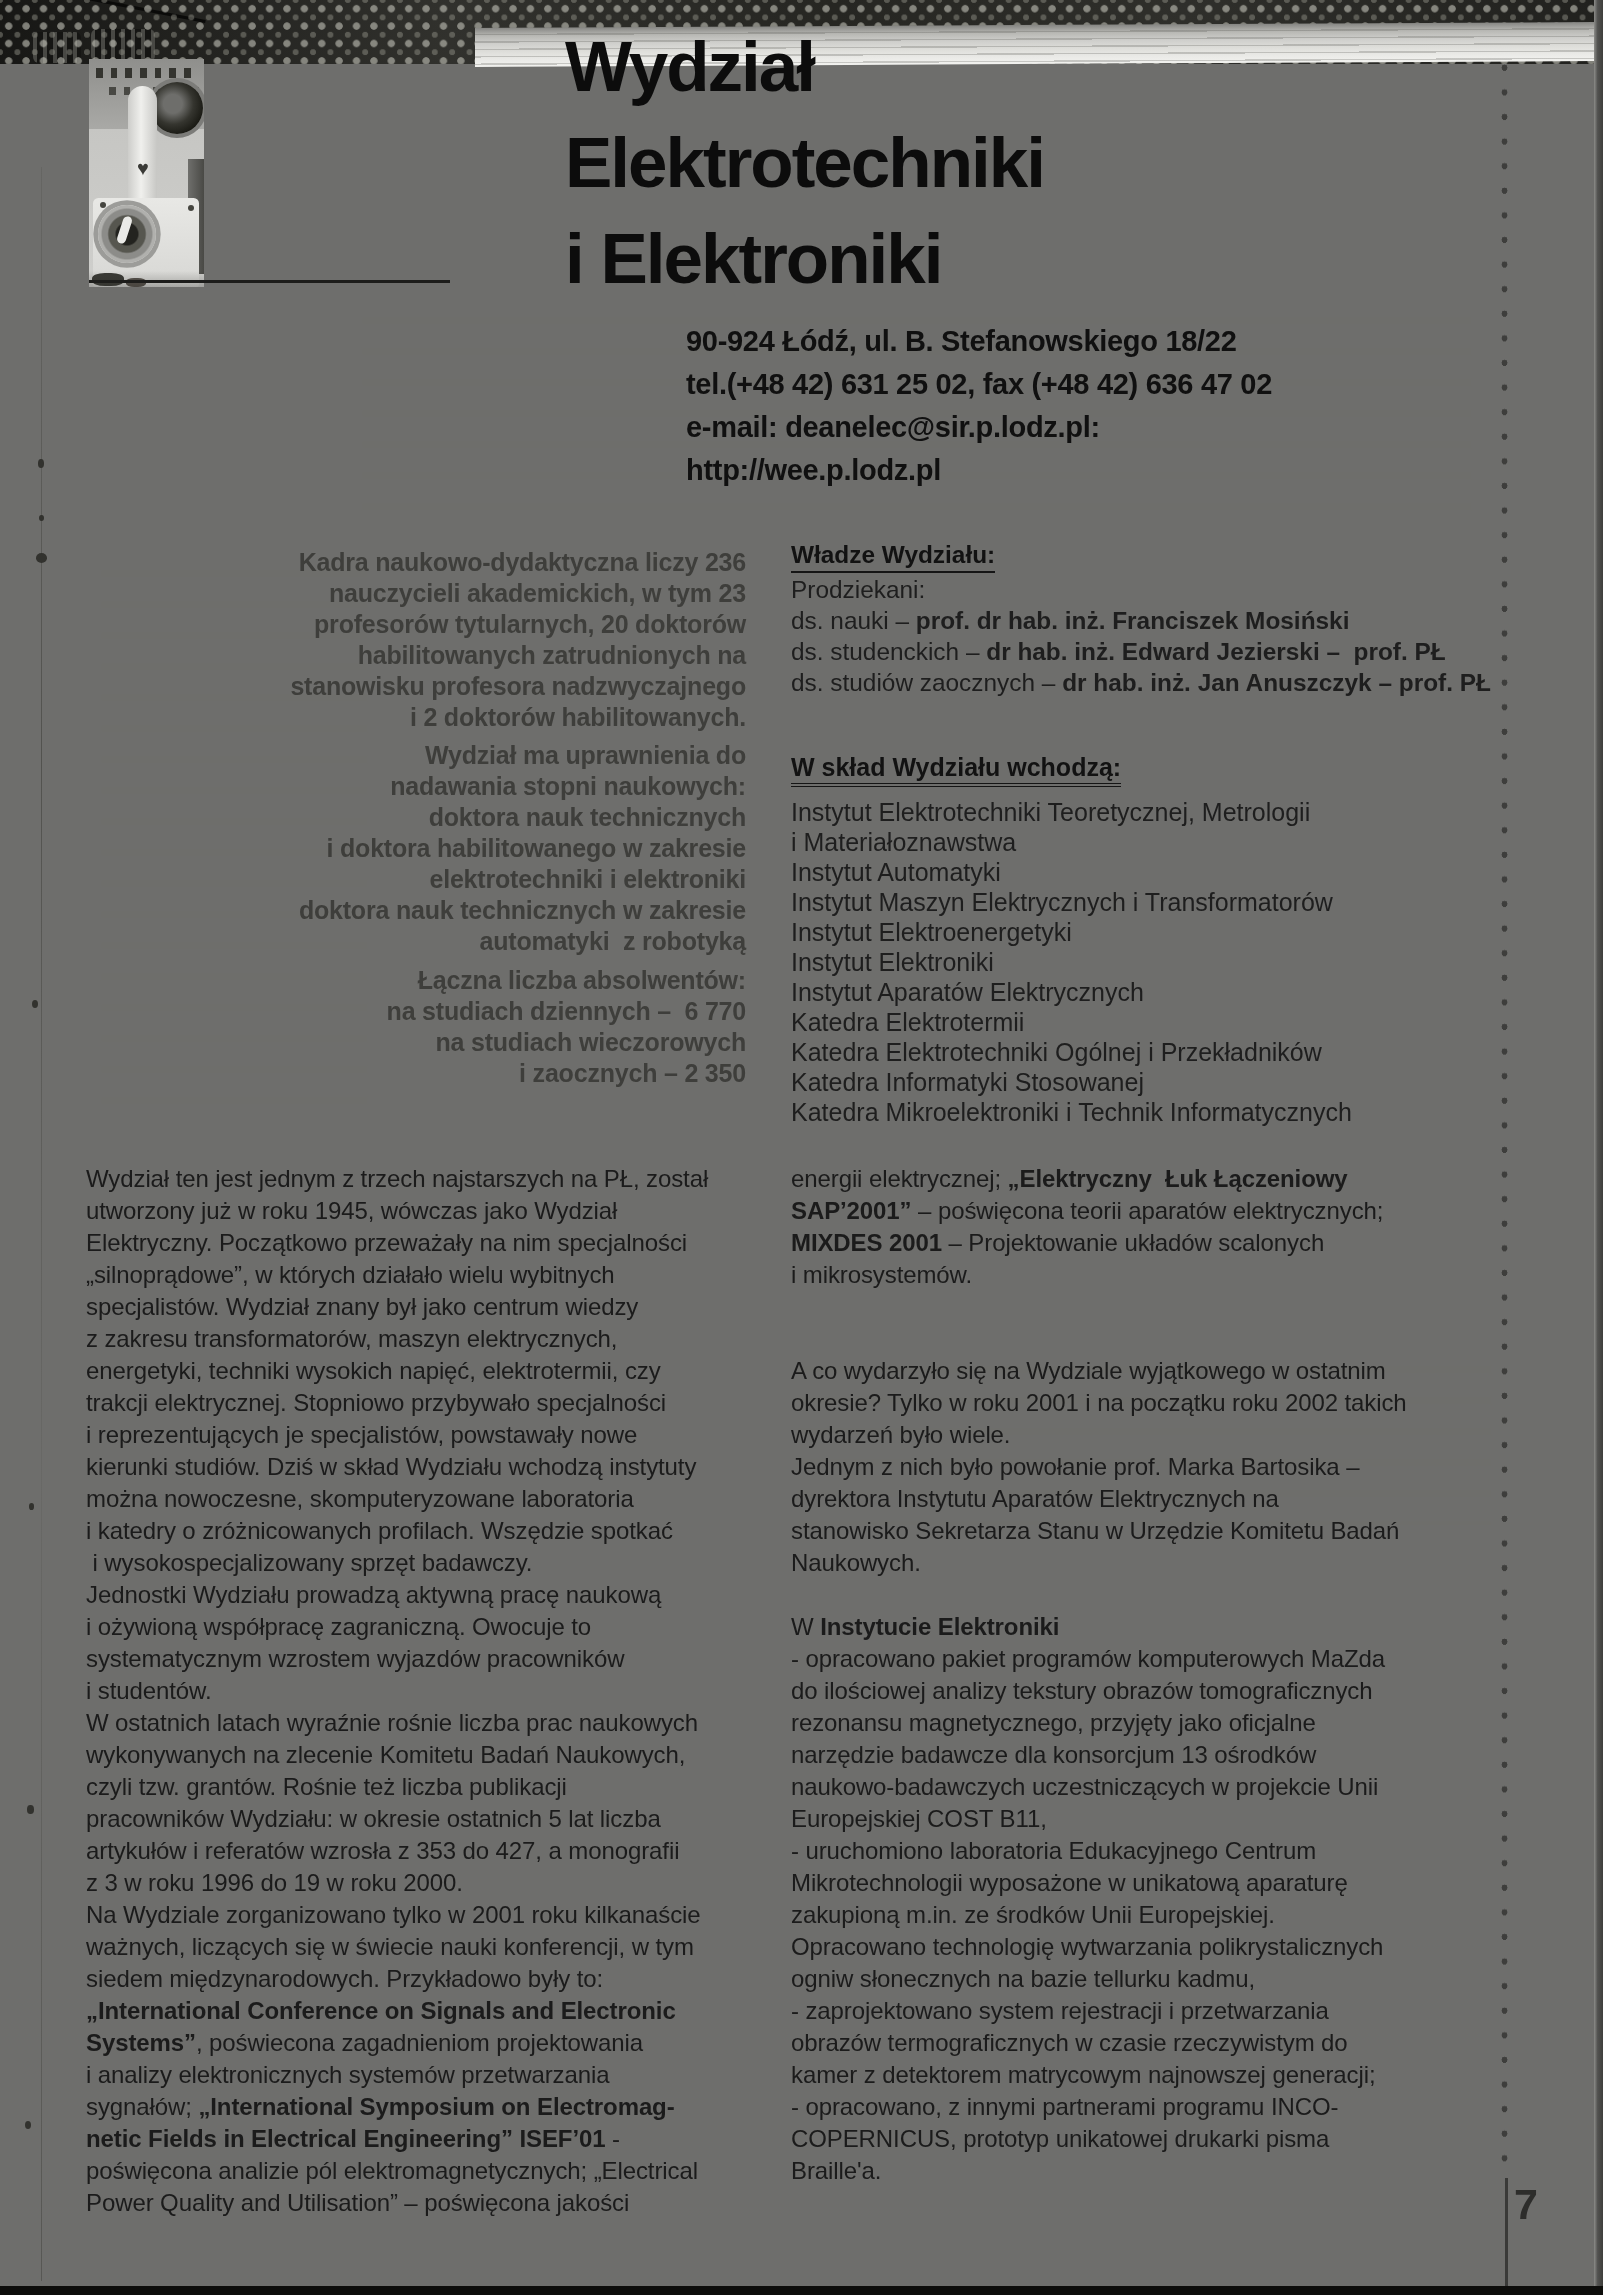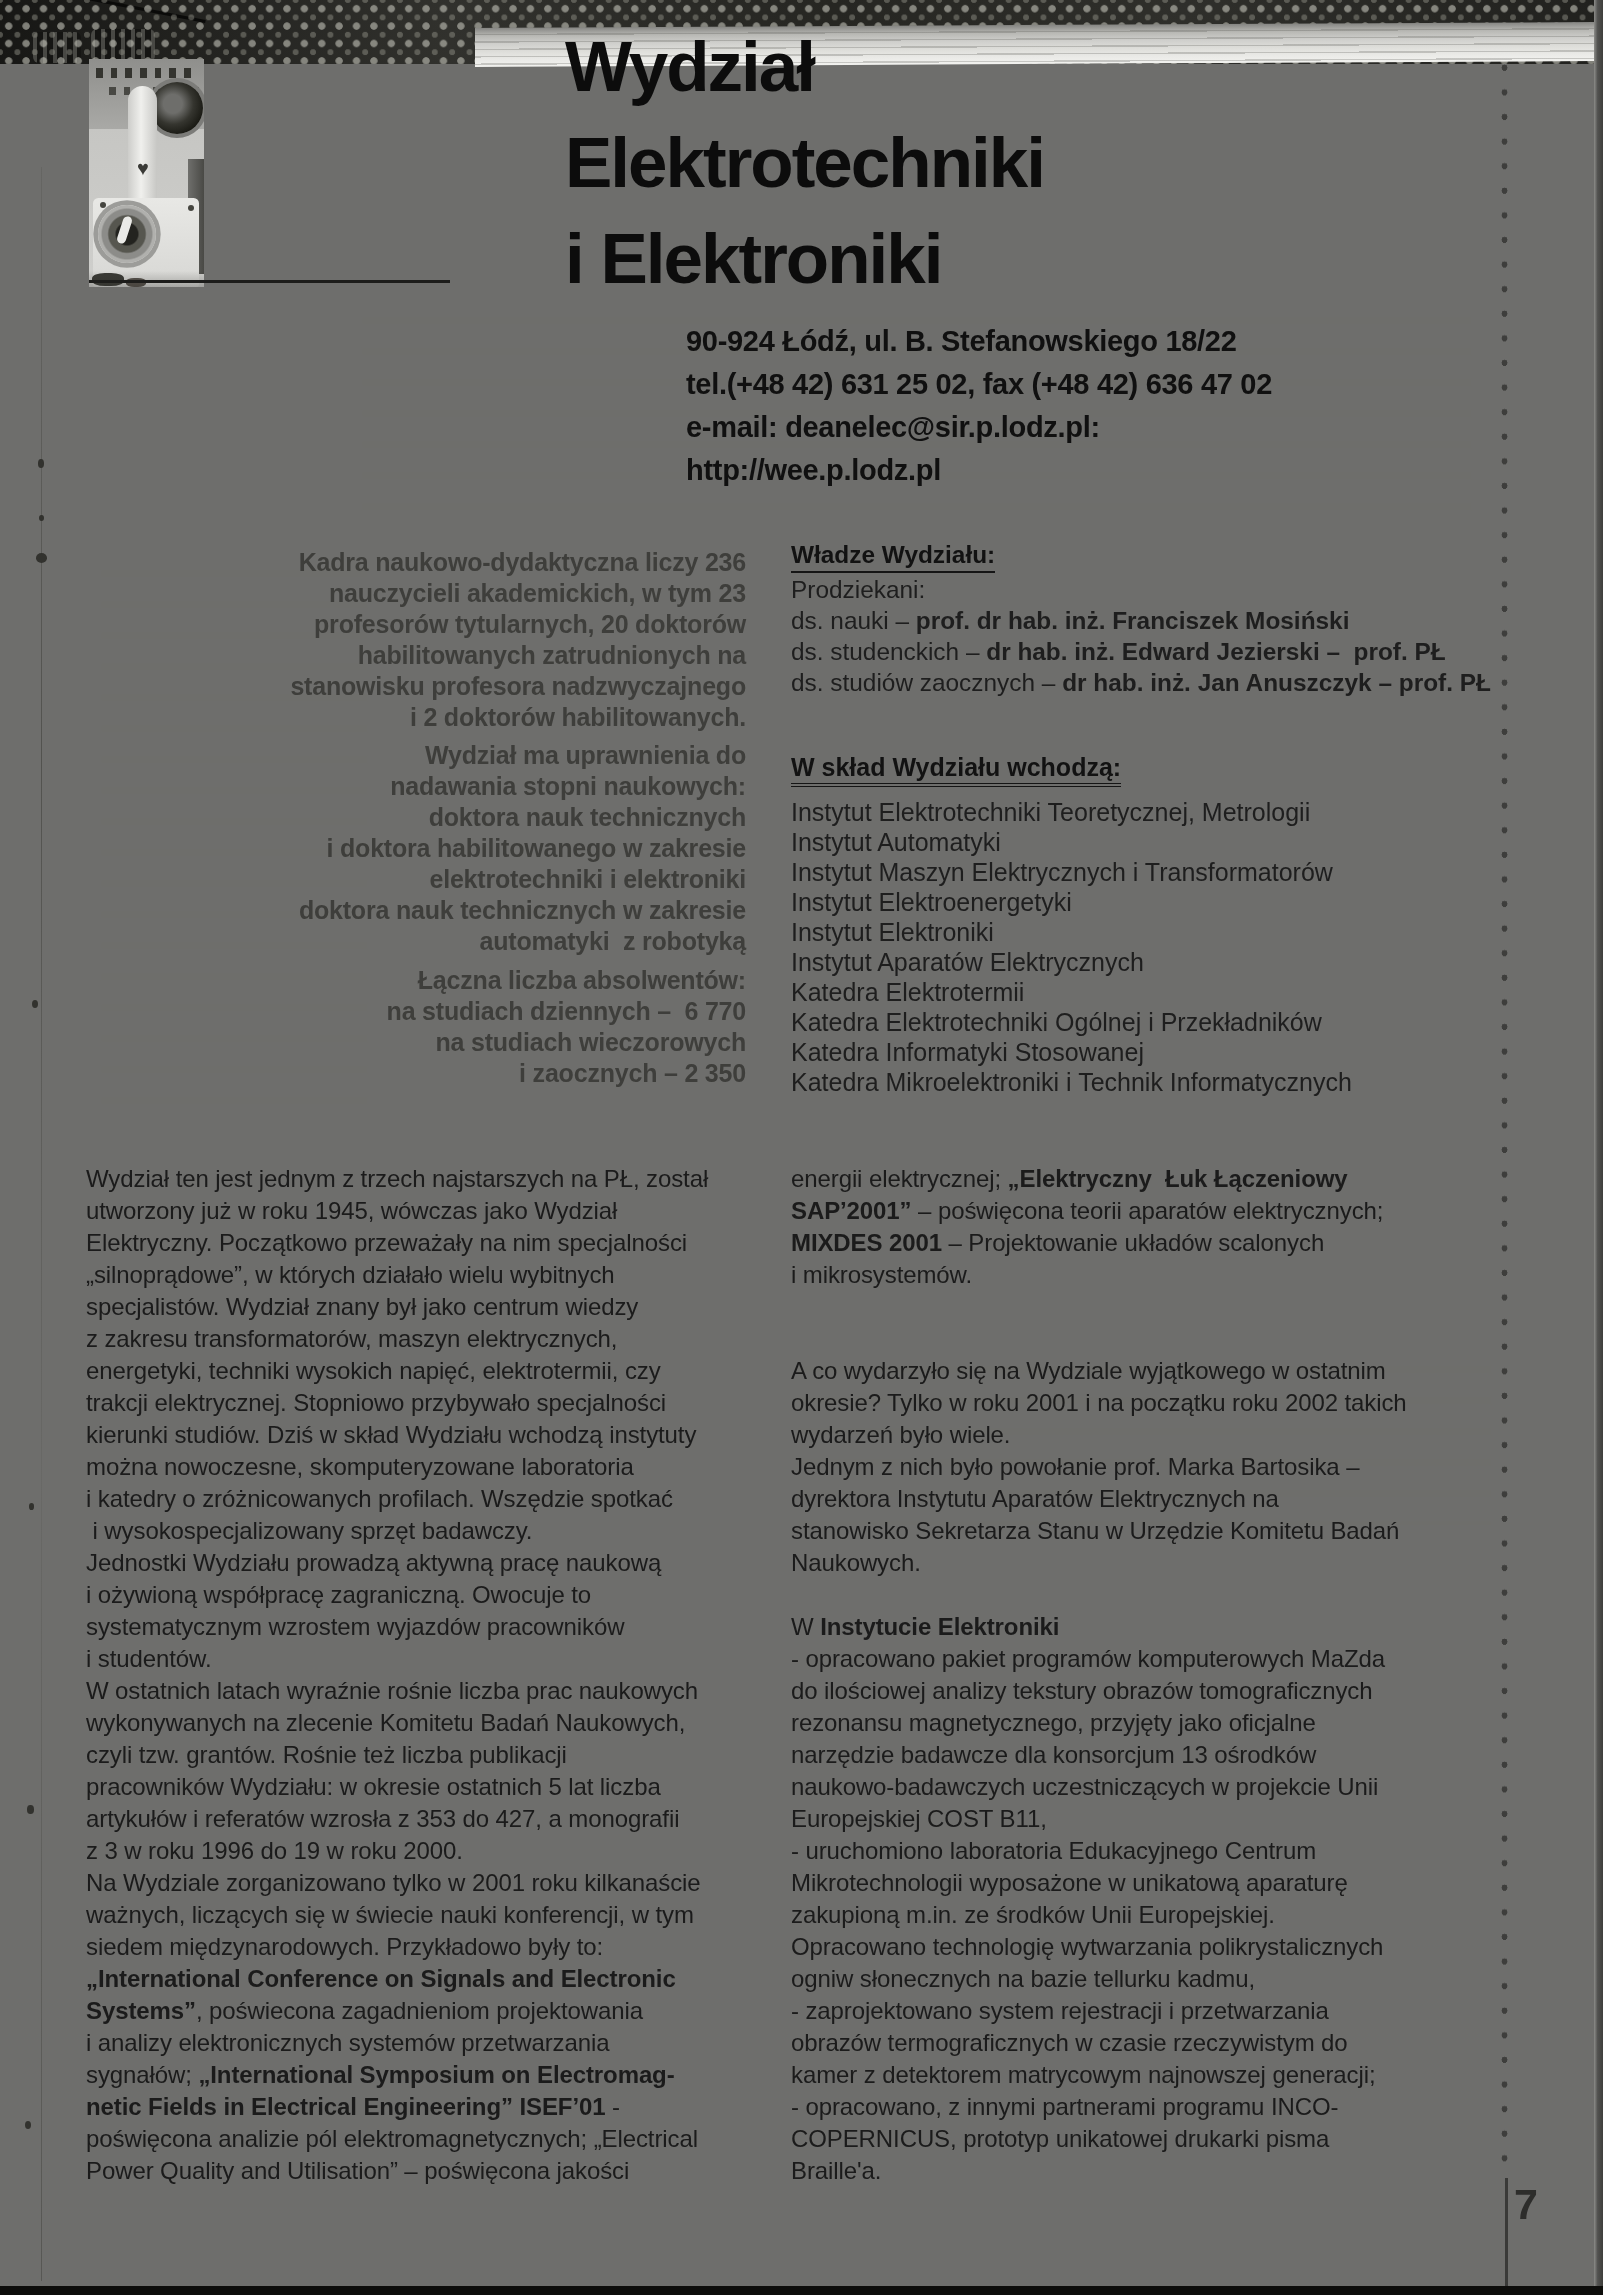--- a/index.html
+++ b/index.html
@@ -166,20 +166,21 @@
         <div class="tl"><span>ds. nauki – </span><span class="b">prof. dr hab. inż. Franciszek Mosiński</span></div>
         <div class="tl"><span>ds. studenckich – </span><span class="b">dr hab. inż. Edward Jezierski –  prof. PŁ</span></div>
         <div class="tl"><span>ds. studiów zaocznych – </span><span class="b">dr hab. inż. Jan Anuszczyk – prof. PŁ</span></div>
       </div>
   </div>
 
   <div class="units">
     <span class="rcol-head">W skład Wydziału wchodzą:</span>
     <div>
         <div class="tl">Instytut Elektrotechniki Teoretycznej, Metrologii</div>
+        <div class="tl">i Materiałoznawstwa</div>
         <div class="tl">Instytut Automatyki</div>
         <div class="tl">Instytut Maszyn Elektrycznych i Transformatorów</div>
         <div class="tl">Instytut Elektroenergetyki</div>
         <div class="tl">Instytut Elektroniki</div>
         <div class="tl">Instytut Aparatów Elektrycznych</div>
         <div class="tl">Katedra Elektrotermii</div>
         <div class="tl">Katedra Elektrotechniki Ogólnej i Przekładników</div>
         <div class="tl">Katedra Informatyki Stosowanej</div>
         <div class="tl">Katedra Mikroelektroniki i Technik Informatycznych</div>
       </div>
@@ -187,20 +188,21 @@
 
   <div class="bodycol colL">
       <div class="tl">Wydział ten jest jednym z trzech najstarszych na PŁ, został</div>
       <div class="tl">utworzony już w roku 1945, wówczas jako Wydział</div>
       <div class="tl">Elektryczny. Początkowo przeważały na nim specjalności</div>
       <div class="tl">„silnoprądowe”, w których działało wielu wybitnych</div>
       <div class="tl">specjalistów. Wydział znany był jako centrum wiedzy</div>
       <div class="tl">z zakresu transformatorów, maszyn elektrycznych,</div>
       <div class="tl">energetyki, techniki wysokich napięć, elektrotermii, czy</div>
       <div class="tl">trakcji elektrycznej. Stopniowo przybywało specjalności</div>
+      <div class="tl">i reprezentujących je specjalistów, powstawały nowe</div>
       <div class="tl">kierunki studiów. Dziś w skład Wydziału wchodzą instytuty</div>
       <div class="tl">można nowoczesne, skomputeryzowane laboratoria</div>
       <div class="tl">i katedry o zróżnicowanych profilach. Wszędzie spotkać</div>
       <div class="tl"> i wysokospecjalizowany sprzęt badawczy.</div>
       <div class="tl">Jednostki Wydziału prowadzą aktywną pracę naukową</div>
       <div class="tl">i ożywioną współpracę zagraniczną. Owocuje to</div>
       <div class="tl">systematycznym wzrostem wyjazdów pracowników</div>
       <div class="tl">i studentów.</div>
       <div class="tl">W ostatnich latach wyraźnie rośnie liczba prac naukowych</div>
       <div class="tl">wykonywanych na zlecenie Komitetu Badań Naukowych,</div>

